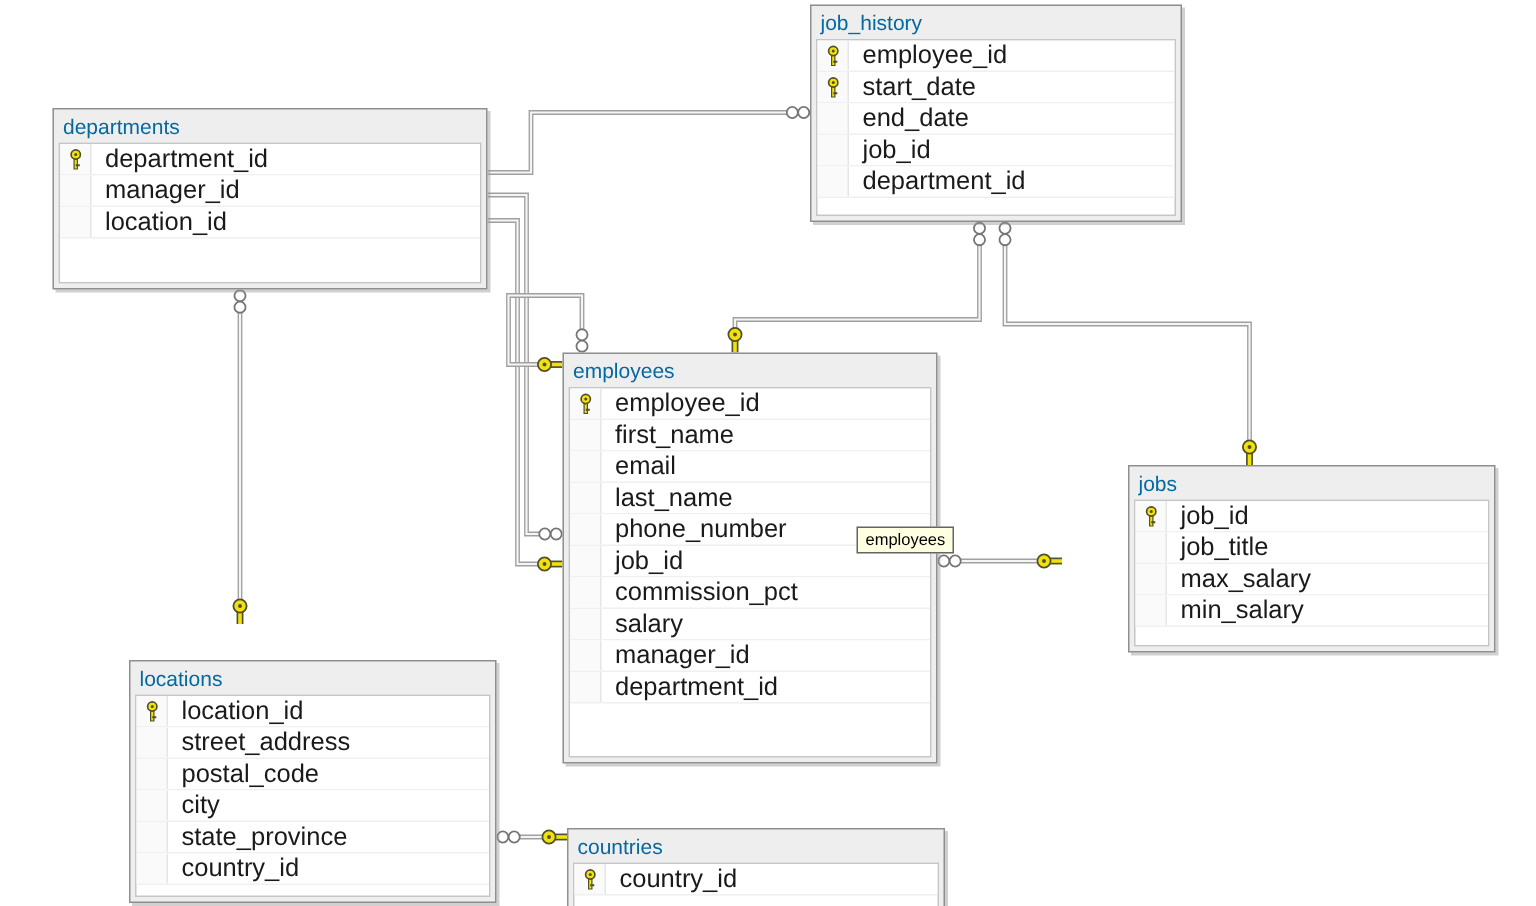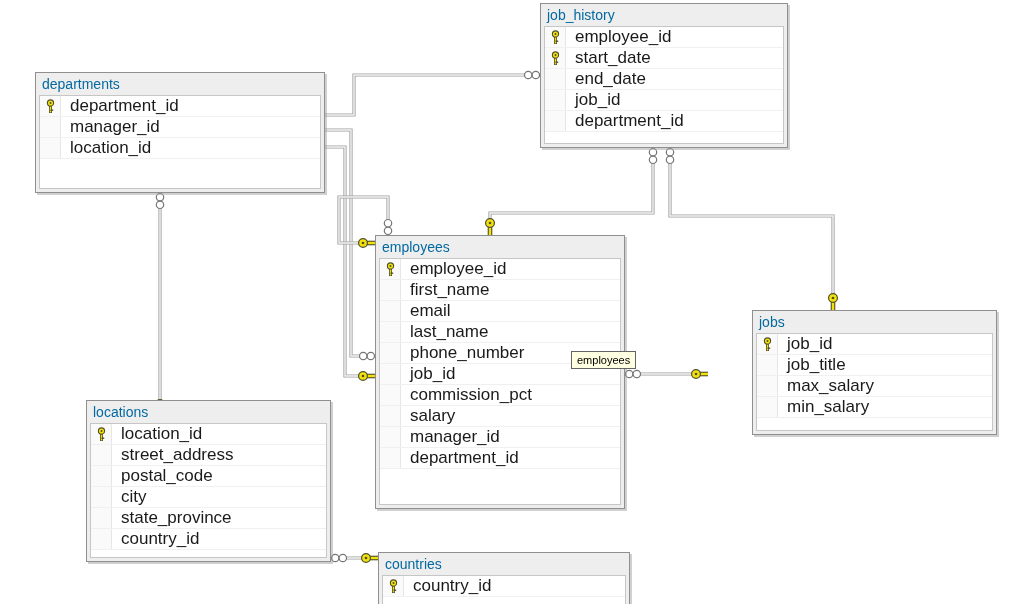--- a/index.html
+++ b/index.html
@@ -298,21 +298,21 @@
           <div class="db-row">
             <div class="db-row-icon"></div>
             <div class="db-row-label">max_salary</div>
           </div>
           <div class="db-row">
             <div class="db-row-icon"></div>
             <div class="db-row-label">min_salary</div>
           </div>
         </div>
       </div>
-      <div class="db-table" style="left: 86px; top: 400px; width: 245px; height: 162px;">
+      <div class="db-table" style="left: 86px; top: 440px; width: 245px; height: 162px;">
         <div class="db-table-header">locations</div>
         <div class="db-table-body">
           <div class="db-row">
             <div class="db-row-icon">
               <svg width="9" height="15" viewBox="0 0 9 15">
   <line x1="4.5" y1="6" x2="4.5" y2="14" stroke="#4f4f2a" stroke-width="3"></line>
   <line x1="4.5" y1="6" x2="4.5" y2="13.4" stroke="#f2e10c" stroke-width="1.4"></line>
   <line x1="4.5" y1="11.2" x2="7.2" y2="11.2" stroke="#4f4f2a" stroke-width="1.4"></line>
   <circle cx="4.5" cy="4" r="3.1" fill="#f2e10c" stroke="#4f4f2a" stroke-width="1.1"></circle>
   <circle cx="4.5" cy="4" r="1" fill="#4f4f2a"></circle>

